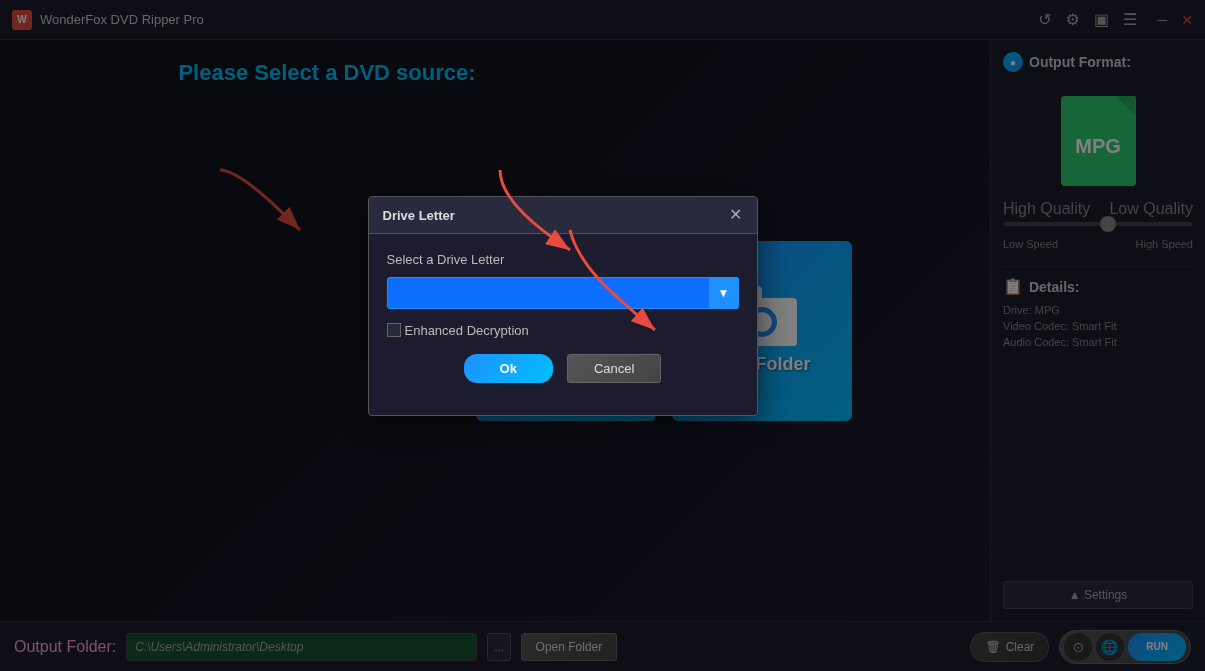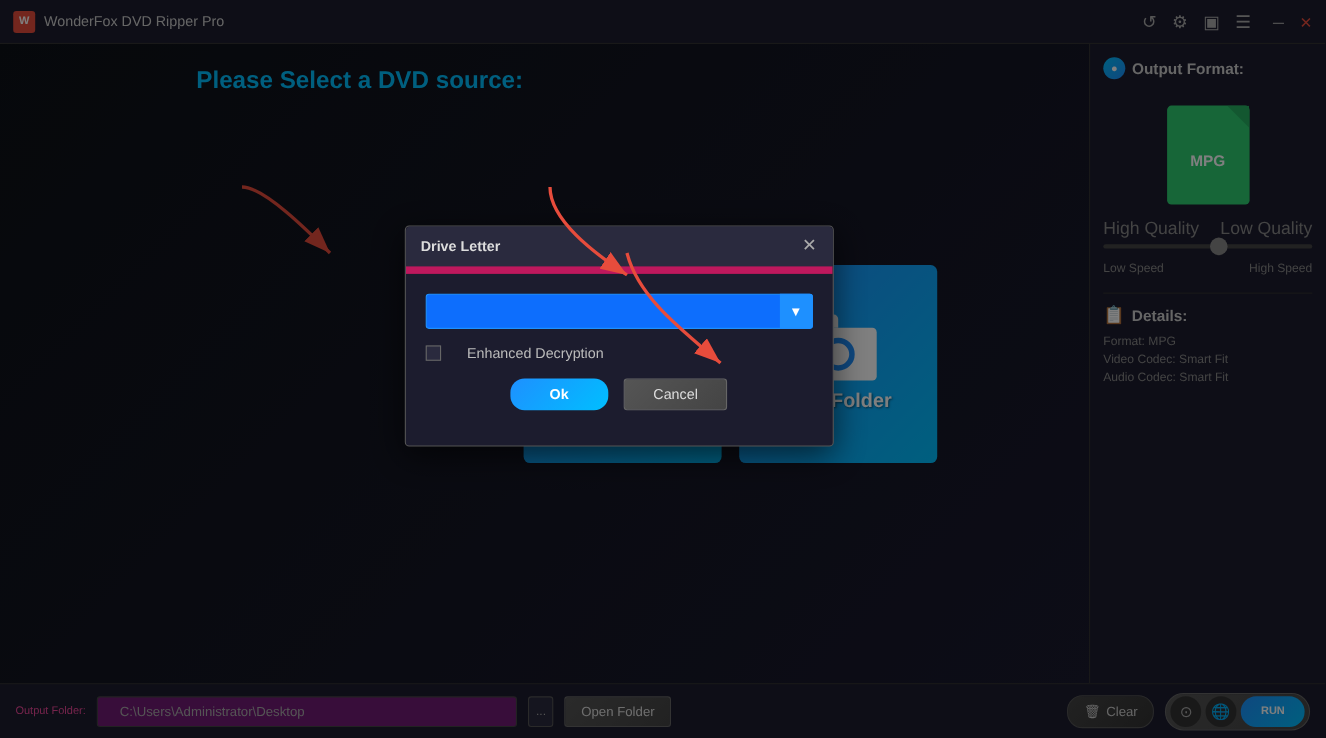--- a/index.html
+++ b/index.html
@@ -230,21 +230,21 @@
       content: '';
       position: absolute;
       top: 0; right: 0;
       width: 20px;
       height: 20px;
       background: #27ae60;
       clip-path: polygon(0 0, 100% 100%, 100% 0);
     }
     .mpg-file-icon .mpg-label {
       color: white;
-      font-size: 14px;
+      font-size: 20px;
       font-weight: bold;
       margin-top: 10px;
     }
 
     .quality-slider-section {
       margin-bottom: 10px;
     }
     .quality-labels {
       display: flex;
       justify-content: space-between;
@@ -320,33 +320,34 @@
     #bottom-bar {
       height: 50px;
       background: #1c1c2e;
       border-top: 1px solid #333;
       display: flex;
       align-items: center;
       padding: 0 14px;
       gap: 10px;
     }
     .output-folder-label {
-      color: #ec4899;
-      font-size: 10px;
+      color: #f9a8d4;
+      font-size: 16px;
       white-space: nowrap;
     }
     .output-folder-input {
       flex: 1;
-      background: #701a75;
+      background: #14532d;
       border: 1px solid #444;
       color: #aaa;
-      padding: 4px 20px;
+      padding: 4px 8px;
       font-size: 12px;
       border-radius: 3px;
       height: 28px;
+      font-style: italic;
     }
     .dots-btn {
       background: #2a2a3e;
       border: 1px solid #555;
       color: #aaa;
       padding: 4px 6px;
       border-radius: 3px;
       font-size: 11px;
       cursor: pointer;
       height: 28px;
@@ -427,24 +428,24 @@
       border: 1px solid #555;
       border-radius: 4px;
       box-shadow: 0 8px 30px rgba(0,0,0,0.6);
       margin-top: -60px;
       margin-left: -80px;
     }
     .dialog-header {
       background: #2a2a3e;
       padding: 10px 14px;
       display: flex;
-      align-items: flex-start;
+      align-items: flex-end;
       justify-content: space-between;
       border-radius: 4px 4px 0 0;
-      border-bottom: 7px solid #be185d;
+      border-bottom: 1px solid #be185d;
     }
     .dialog-title {
       color: #ddd;
       font-size: 13px;
       font-weight: bold;
     }
     .dialog-close {
       color: #aaa;
       font-size: 16px;
       cursor: pointer;
@@ -485,21 +486,21 @@
       align-items: center;
       justify-content: center;
       color: white;
       font-size: 12px;
       border-radius: 0 3px 3px 0;
       pointer-events: none;
     }
     .enhanced-decryption {
       display: flex;
       align-items: center;
-      gap: 24px;
+      gap: 4px;
       margin-bottom: 16px;
     }
     .enhanced-checkbox {
       width: 14px;
       height: 14px;
       border: 1px solid #666;
       background: #2a2a3e;
       cursor: pointer;
     }
     .enhanced-label {
@@ -610,26 +611,27 @@
         <span>Low Speed</span>
         <span>High Speed</span>
       </div>
     </div>
 
     <div class="details-section">
       <div class="details-header">
         <span class="details-icon">📋</span>
         <span>Details:</span>
       </div>
-      <div class="detail-item">Format: MPG</div>
+      <div class="detail-item">Drive: MPG</div>
       <div class="detail-item">Video Codec: Smart Fit</div>
       <div class="detail-item">Audio Codec: Smart Fit</div>
     </div>
 
     <div style="flex:1"></div>
+    <div class="settings-btn">▲ Settings</div>
   </div>
 </div>
 
 <div id="bottom-bar">
   <span class="output-folder-label">Output Folder:</span>
   <input class="output-folder-input" type="text" value="C:\Users\Administrator\Desktop" style="">
   <button class="dots-btn">...</button>
   <button class="open-folder-btn">Open Folder</button>
   <div style="flex:1"></div>
   <button class="clear-btn">
@@ -643,20 +645,21 @@
   </div>
 </div>
 
 <div id="modal-overlay">
   <div id="drive-letter-dialog">
     <div class="dialog-header">
       <span class="dialog-title">Drive Letter</span>
       <span class="dialog-close">✕</span>
     </div>
     <div class="dialog-body">
+      <div class="dialog-label">Select a Drive Letter</div>
       <div class="drive-select-wrapper">
         <select class="drive-select">
           <option value=""></option>
           <option value="D:">D:</option>
           <option value="E:">E:</option>
           <option value="F:">F:</option>
         </select>
         <div class="drive-select-arrow">▼</div>
       </div>
       <div class="enhanced-decryption">

